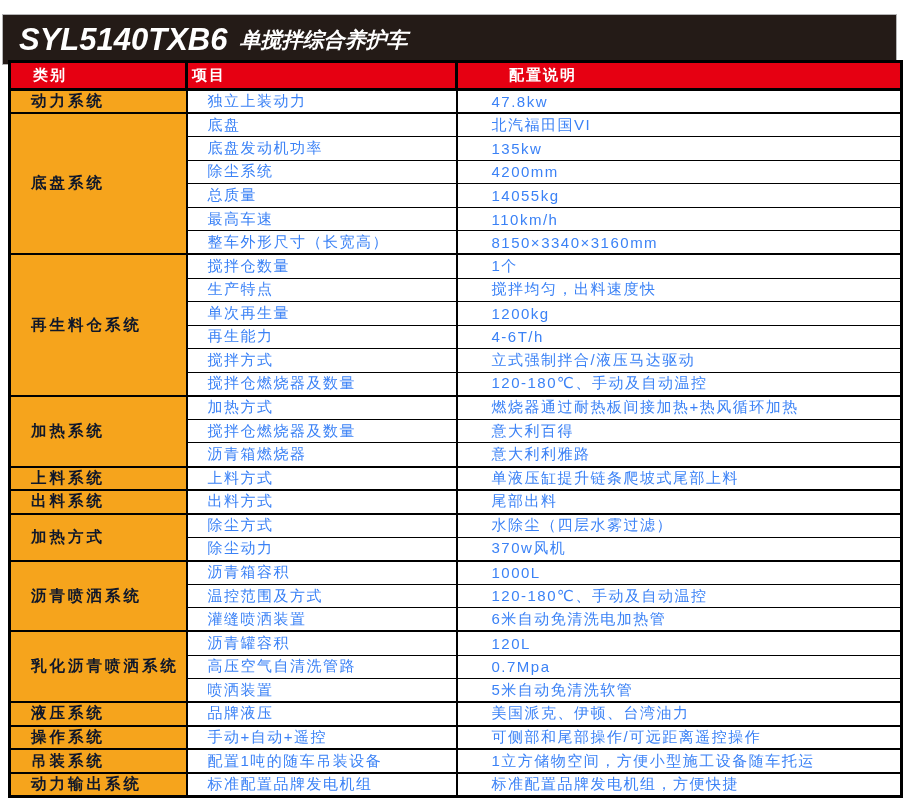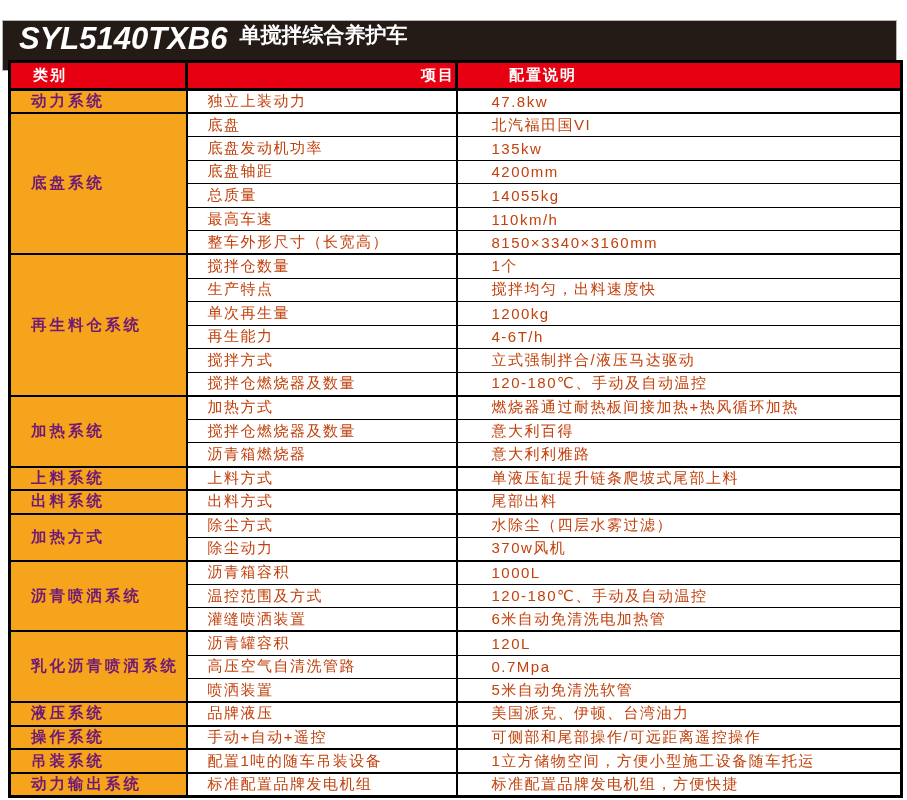--- a/index.html
+++ b/index.html
@@ -4,85 +4,86 @@
 <style>
   * { margin: 0; padding: 0; box-sizing: border-box; }
   html, body { width: 907px; height: 800px; background: #ffffff; }
   body {
     position: relative;
     font-family: "Liberation Sans", "DejaVu Sans", sans-serif;
     color: #3e3a39;
   }
   .title-bar {
     position: absolute;
-    left: 2px; top: 20px;
+    left: 2px; top: 14px;
     width: 895px; height: 51px;
     background: #241b17;
     border: 1px solid #b5b5b6;
     display: flex;
-    align-items: flex-start;
+    align-items: center;
     padding-left: 16px;
   }
   .title-bar .model {
     color: #ffffff;
     font-size: 31px;
     font-weight: bold;
     font-style: italic;
     margin-right: 12px;
     white-space: nowrap;
   }
   .title-bar .subtitle {
     color: #ffffff;
     font-size: 21px;
     font-weight: bold;
     white-space: nowrap;
+    font-style: italic;
   }
   table.spec-table {
     position: absolute;
     left: 8px; top: 60px;
     width: 892px;
     border-collapse: collapse;
     table-layout: fixed;
     border: 3px solid #000000;
   }
   thead tr { height: 28px; }
   thead th {
     background: #e60012;
     color: #ffffff;
     font-size: 15px;
     font-weight: bold;
     text-align: left;
     letter-spacing: 2px;
     border: 3px solid #000000;
   }
   thead th.h-cat  { padding-left: 22px; }
-  thead th.h-item { padding-left: 12px; text-align: right; }
+  thead th.h-item { padding-left: 4px; }
   thead th.h-val  { padding-left: 51px; }
   tbody tr { height: 23.57px; }
   tbody td {
     border-top: 1px solid #000000;
     border-left: 2px solid #000000;
     border-right: 2px solid #000000;
     vertical-align: middle;
     overflow: hidden;
     white-space: nowrap;
   }
   tbody tr.group-start td { border-top: 2px solid #000000; }
   td.cat {
     background: #f6a41c;
-    color: #701a75;
+    color: #0f172a;
     font-size: 15.5px;
     font-weight: bold;
     letter-spacing: 3px;
     padding-left: 20px;
     border-top: 2px solid #000000;
   }
   td.item, td.val {
     background: #ffffff;
-    color: #c2410c;
+    color: #3b82f6;
     font-size: 15px;
     letter-spacing: 1.5px;
   }
   td.item { padding-left: 20px; }
   td.val  { padding-left: 34px; }
 </style>
 </head>
 <body>
 
 <div class="title-bar">
@@ -112,21 +113,21 @@
       <tr class="group-start">
         <td class="cat" rowspan="6">底盘系统</td>
         <td class="item">底盘</td>
         <td class="val">北汽福田国VI</td>
       </tr>
       <tr>
         <td class="item">底盘发动机功率</td>
         <td class="val">135kw</td>
       </tr>
       <tr>
-        <td class="item">底盘轴距</td>
+        <td class="item">除尘系统</td>
         <td class="val">4200mm</td>
       </tr>
       <tr>
         <td class="item">总质量</td>
         <td class="val">14055kg</td>
       </tr>
       <tr>
         <td class="item">最高车速</td>
         <td class="val">110km/h</td>
       </tr>

